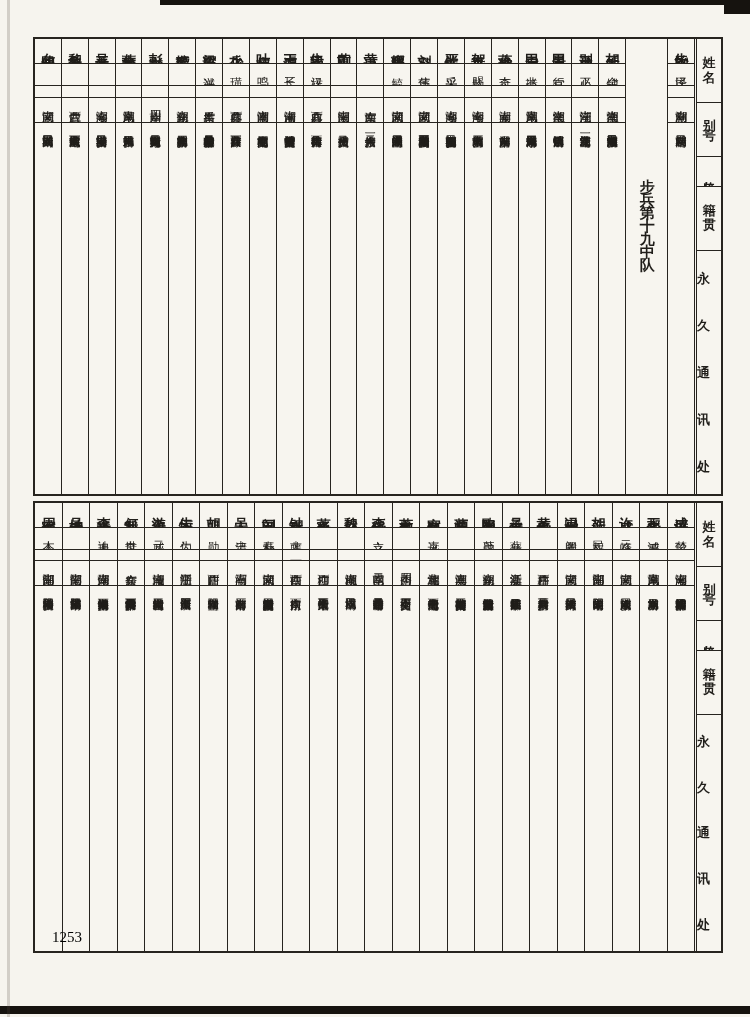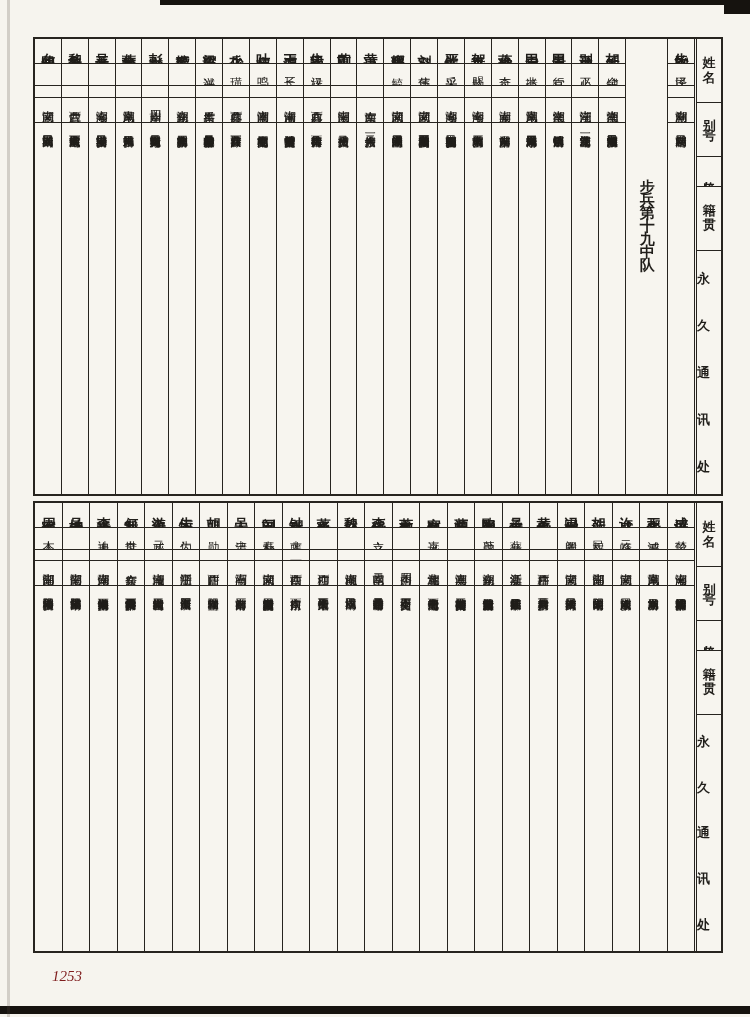--- a/index.html
+++ b/index.html
@@ -74,22 +74,22 @@
   .hdr-native .vtext { letter-spacing: 14px; padding-top: 4px; }
   .hdr-address {
     display: flex; flex-direction: column;
     justify-content: space-around; align-items: center;
     font-size: 13px; font-weight: bold;
   }
 
   .unit-label { font-size: 15px; font-weight: bold; letter-spacing: 13px; margin-top: 128px; }
 
   .page-number {
-    position: absolute; left: 52px; top: 968px;
-    font-size: 15px; font-style: italic; color: #7f1d1d;
+    position: absolute; left: 52px; top: 929px;
+    font-size: 15px; color: #000000;
   }
 </style>
 </head>
 <body>
 
 <div class="page">
   <div class="artifact-top"></div>
   <div class="artifact-corner"></div>
   <div class="artifact-bottom"></div>
   <div class="artifact-left"></div>

